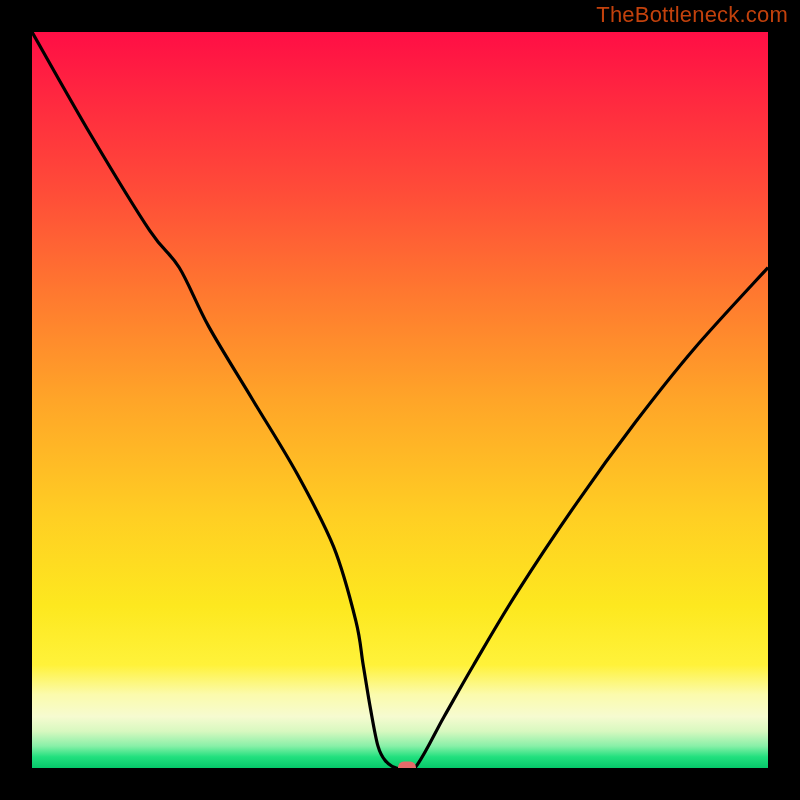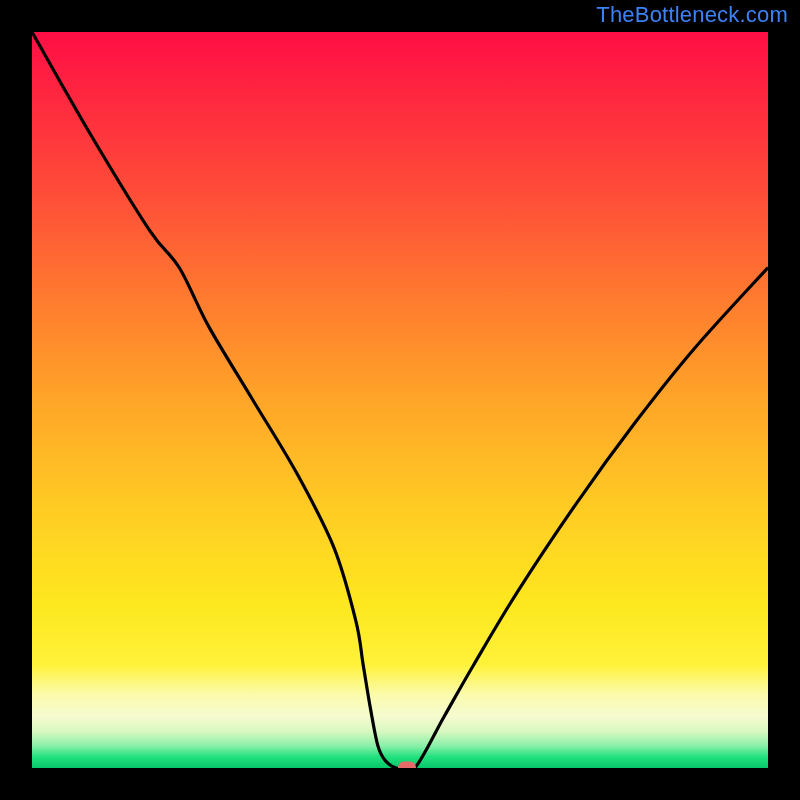--- a/index.html
+++ b/index.html
@@ -14,21 +14,21 @@
   .stage {
     position: relative;
     width: 800px;
     height: 800px;
     background: #000;
   }
   .watermark {
     position: absolute;
     top: 2px;
     right: 12px;
-    color: #3b82f6;
+    color: #c2410c;
     font-size: 22px;
     font-weight: 500;
     letter-spacing: 0.2px;
     z-index: 20;
     user-select: none;
   }
   .plot-area {
     position: absolute;
     left: 32px;
     top: 32px;

